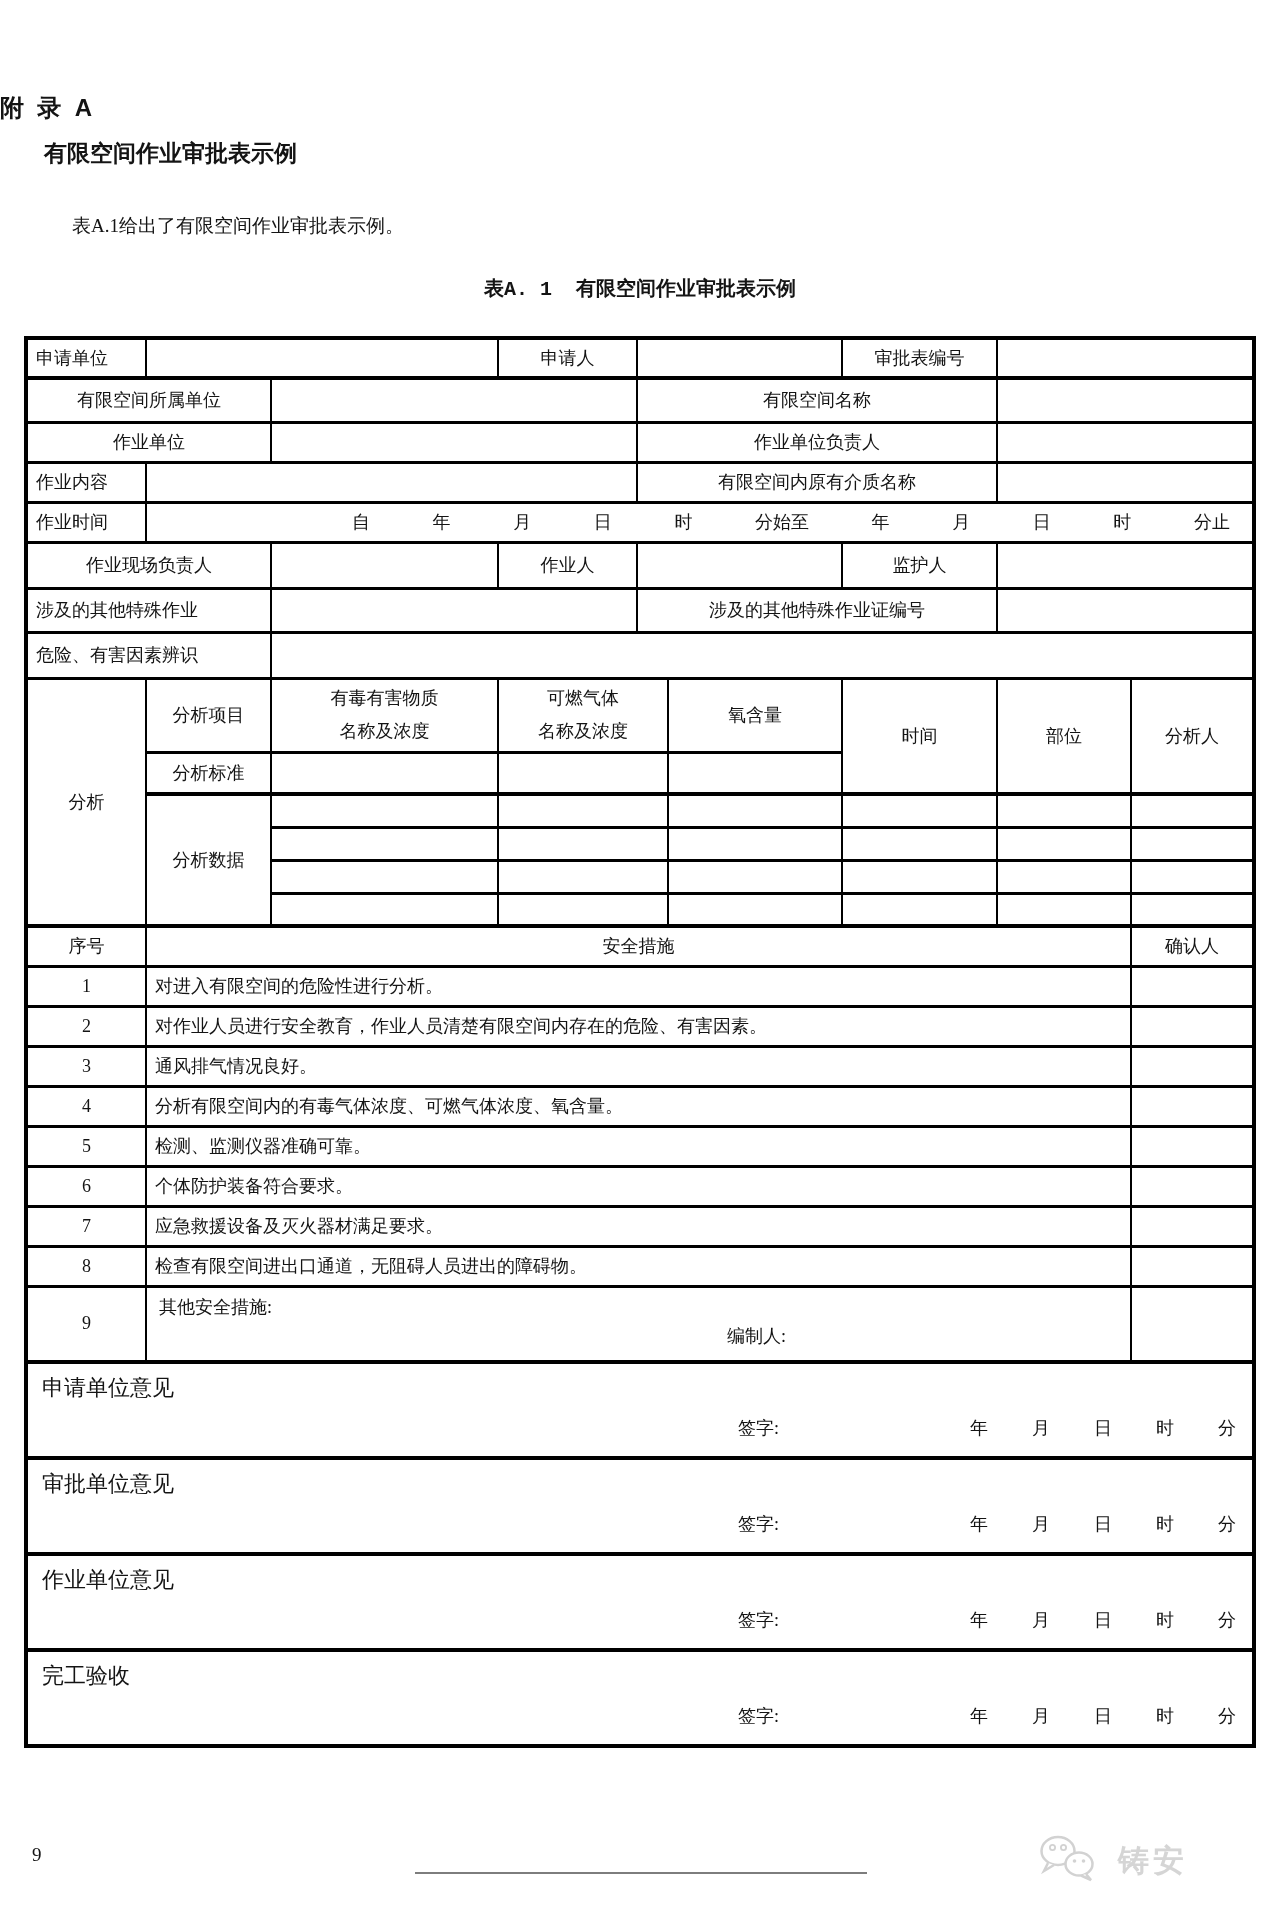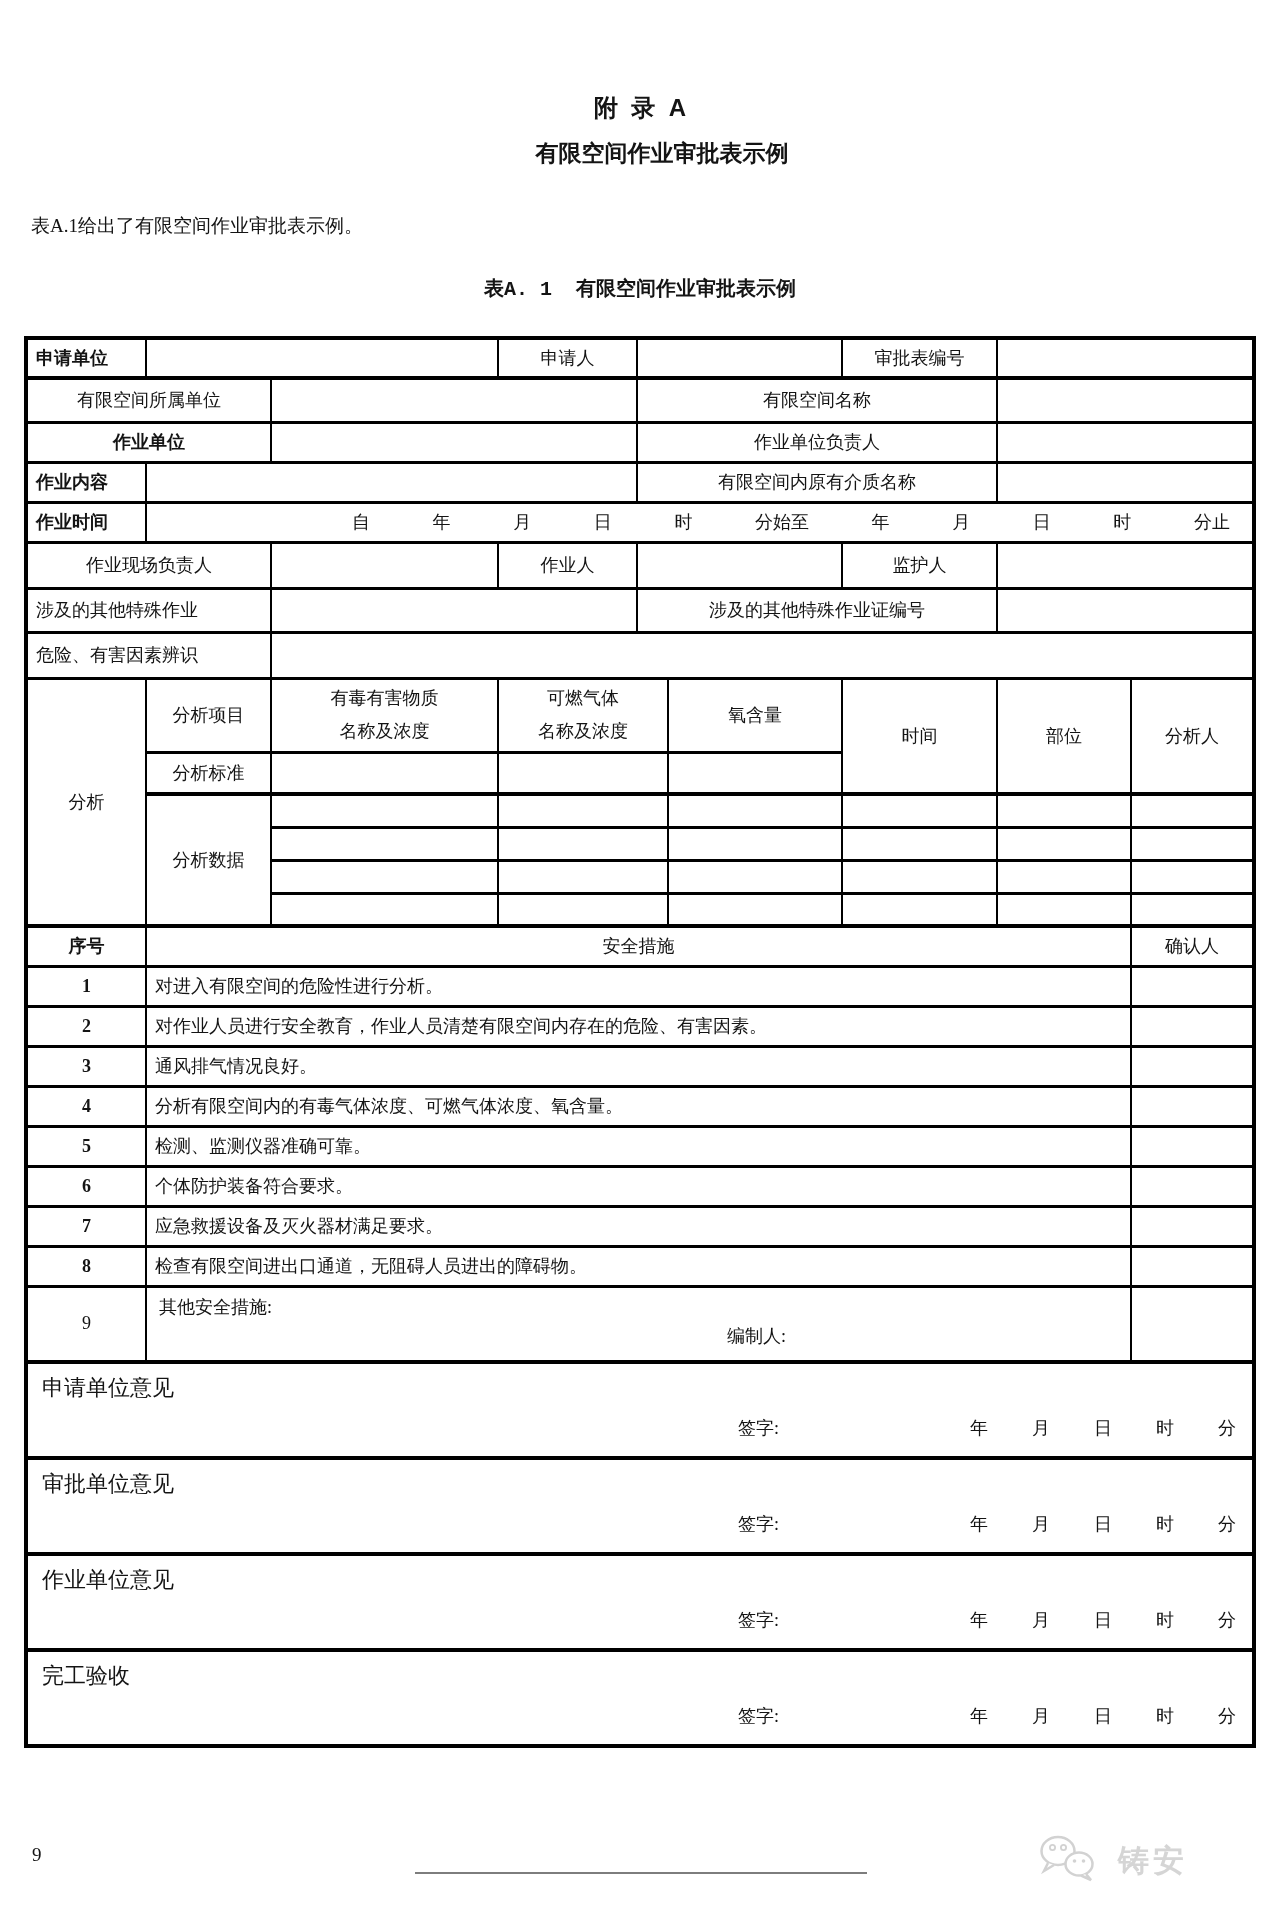--- a/index.html
+++ b/index.html
@@ -5,39 +5,39 @@
   * { box-sizing: border-box; }
   html, body { margin: 0; padding: 0; }
   body {
     width: 1280px; height: 1915px;
     background: #ffffff;
     font-family: "Liberation Serif", serif;
     color: #141414;
     position: relative;
     overflow: hidden;
   }
-  .titleblock { text-align: center; }
+  .titleblock { text-align: left; }
   .t1 {
     padding-top: 92px;
     font-family: "Liberation Sans", sans-serif;
     font-weight: bold; font-size: 24px; white-space: pre;
   }
   .t2 {
     margin-top: 13px;
     font-family: "Liberation Sans", sans-serif;
     font-weight: bold; font-size: 21px; white-space: pre;
   }
   .t3 {
     margin-top: 14px;
     font-family: "Liberation Sans", sans-serif;
     font-weight: bold; font-size: 23px; white-space: pre; padding-left: 44px;
   }
   .para {
     margin: 44px 0 0 0;
-    padding-left: 31px;
+    padding-left: 72px;
     font-size: 19px;
     text-align: left;
   }
   .caption {
     margin-top: 36px;
     text-align: center;
     font-family: Liberation Mono, monospace;
     font-weight: bold; font-size: 20px; white-space: pre;
   }
   table.form {
@@ -51,21 +51,21 @@
   table.form td {
     border: 2px solid #000;
     border-top-width: 3px;
     border-bottom-width: 3px;
     padding: 0 8px;
     vertical-align: middle;
     overflow: hidden;
   }
   td.c  { text-align: center; }
   td.l  { text-align: left; padding-left: 12px; }
-  .h40 { height: 40px; font-weight: bold; } .h44 { height: 44px; } .h46 { height: 46px; }
+  .h40 { height: 40px; } .h44 { height: 44px; } .h46 { height: 46px; }
   .h74 { height: 74px; } .h42 { height: 42px; } .h33 { height: 33px; }
   .h76 { height: 76px; } .h96 { height: 96px; }
   .bb4 { border-bottom-width: 4px !important; }
   .bt4 { border-top-width: 4px !important; }
   .two-line { line-height: 33px; }
   .timecell { padding: 0 22px 0 205px !important; }
   .time-flex { display: flex; justify-content: space-between; align-items: center; }
   td.rel { position: relative; }
   .om-text { position: absolute; top: 7px; left: 12px; }
   .compiler { position: absolute; bottom: 12px; left: 59%; }

